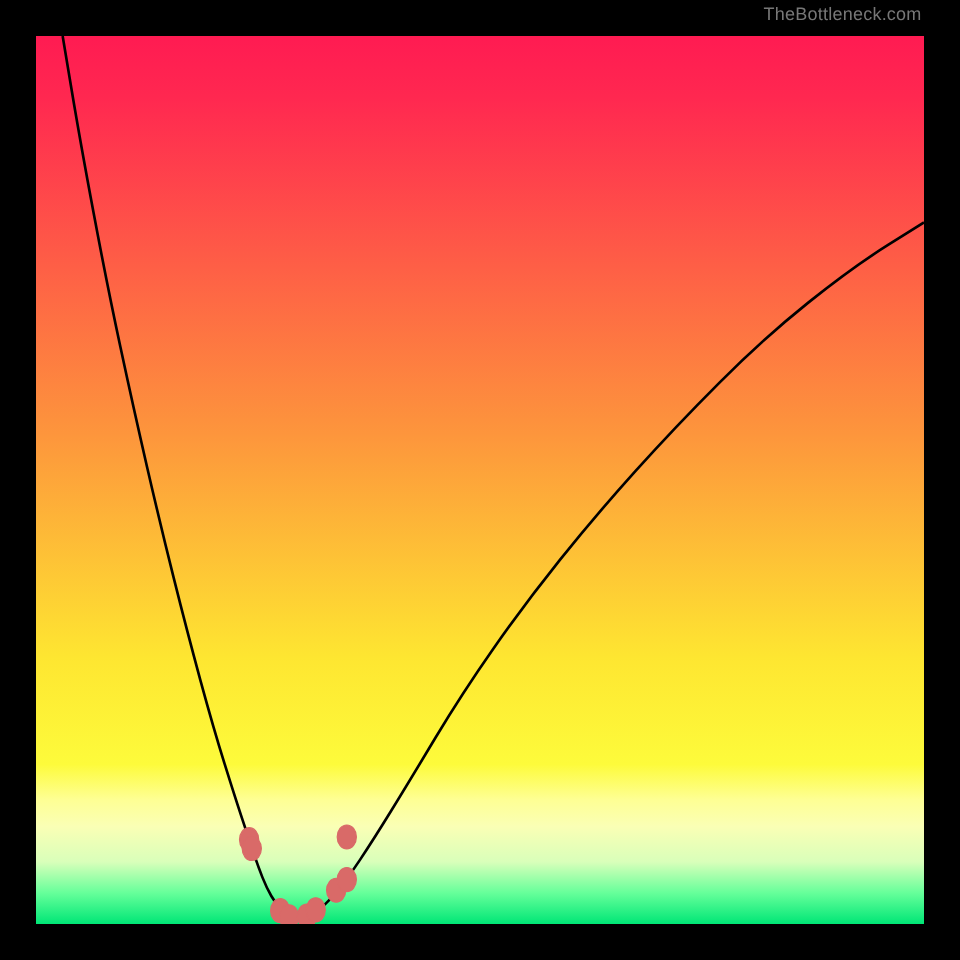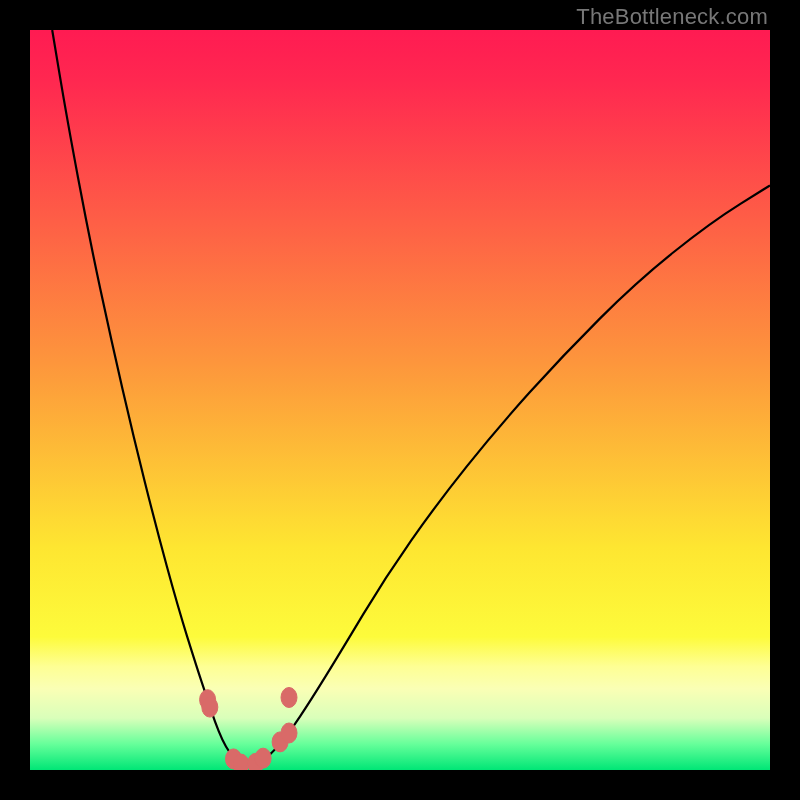--- a/index.html
+++ b/index.html
@@ -38,21 +38,21 @@
     left: 0;
     top: 0;
     width: 740px;
     height: 740px;
   }
   .watermark {
     position: absolute;
     top: 4px;
     right: 32px;
     font-family: Arial, Helvetica, sans-serif;
-    font-size: 22px;
+    font-size: 15px;
     color: #777;
     letter-spacing: 0.2px;
   }
   .dot {
     fill: #d96a68;
     stroke: #d96a68;
   }
 </style>
 </head>
 <body>

